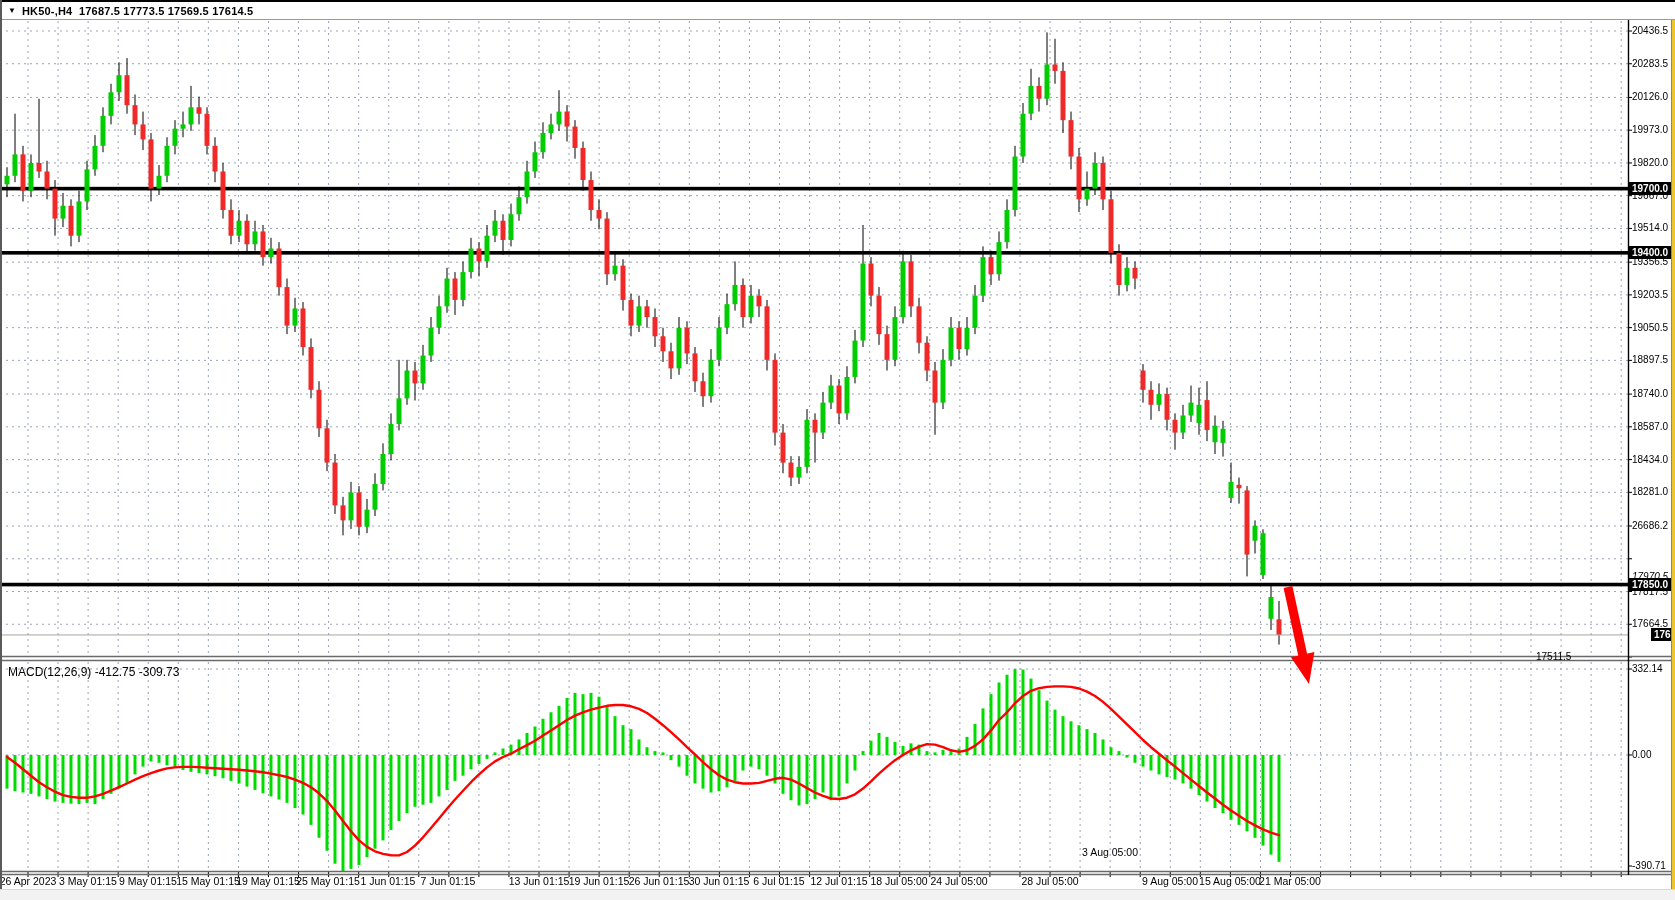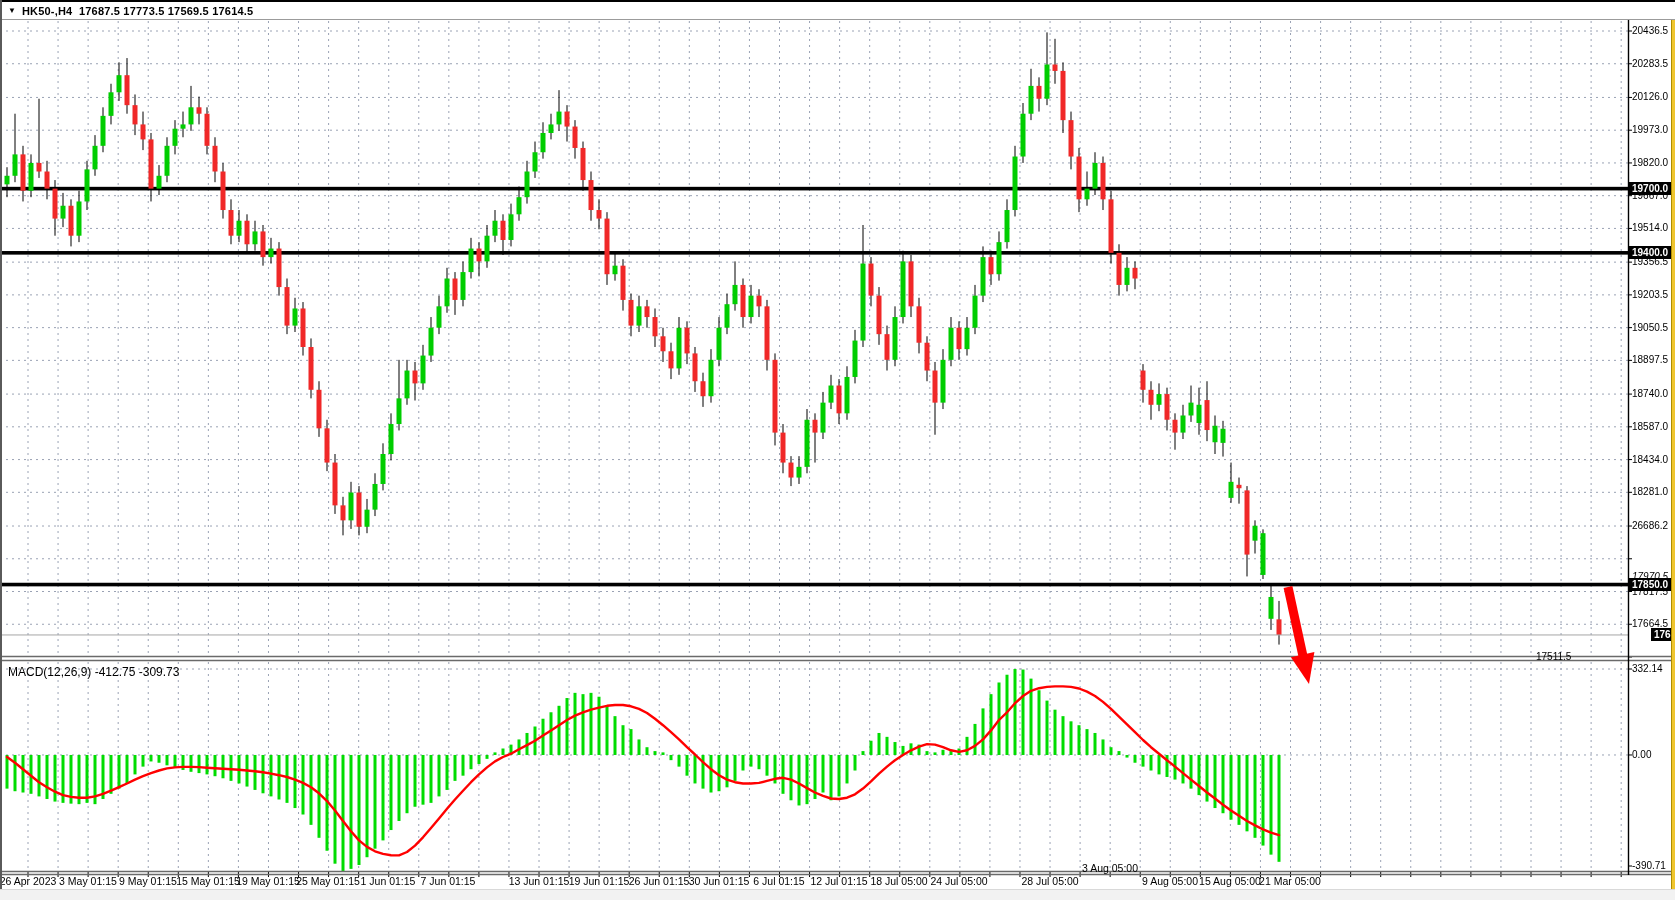--- a/index.html
+++ b/index.html
@@ -783,21 +783,21 @@
       <span class="time-label" style="left: 448px; top: 875px;">7 Jun 01:15</span>
       <span class="time-label" style="left: 539px; top: 875px;">13 Jun 01:15</span>
       <span class="time-label" style="left: 599px; top: 875px;">19 Jun 01:15</span>
       <span class="time-label" style="left: 659px; top: 875px;">26 Jun 01:15</span>
       <span class="time-label" style="left: 719px; top: 875px;">30 Jun 01:15</span>
       <span class="time-label" style="left: 779px; top: 875px;">6 Jul 01:15</span>
       <span class="time-label" style="left: 839px; top: 875px;">12 Jul 01:15</span>
       <span class="time-label" style="left: 899px; top: 875px;">18 Jul 05:00</span>
       <span class="time-label" style="left: 959px; top: 875px;">24 Jul 05:00</span>
       <span class="time-label" style="left: 1050px; top: 875px;">28 Jul 05:00</span>
-      <span class="time-label" style="left: 1110px; top: 846px; margin-top: 16px;">3 Aug 05:00</span>
+      <span class="time-label" style="left: 1110px; top: 846px;">3 Aug 05:00</span>
       <span class="time-label" style="left: 1170px; top: 875px;">9 Aug 05:00</span>
       <span class="time-label" style="left: 1230px; top: 875px;">15 Aug 05:00</span>
       <span class="time-label" style="left: 1290px; top: 875px;">21 Mar 05:00</span>
     </div>
 
   <div class="titlebar">
     <span class="sym-tri">▼</span>
     <span class="sym-text">HK50-,H4  17687.5 17773.5 17569.5 17614.5</span>
   </div>
 

